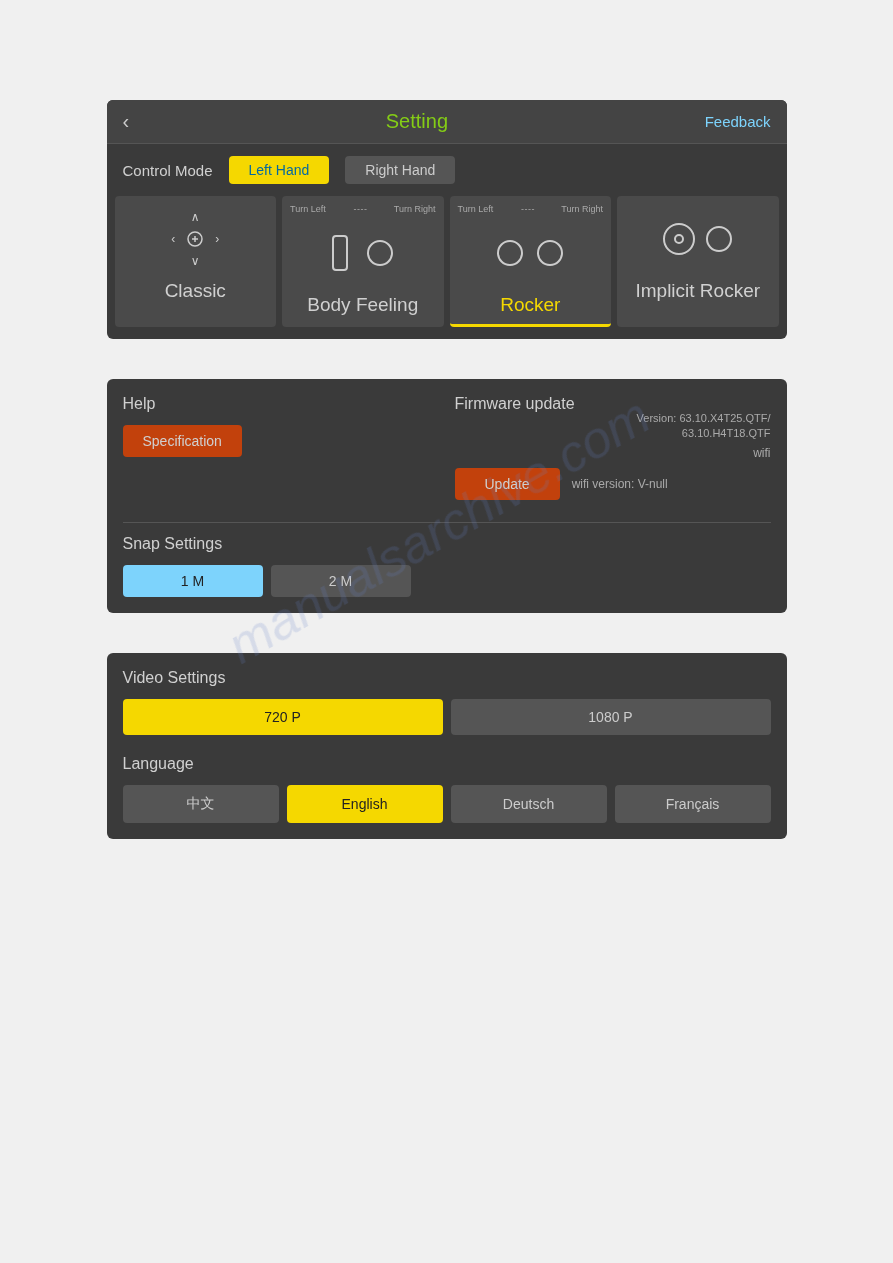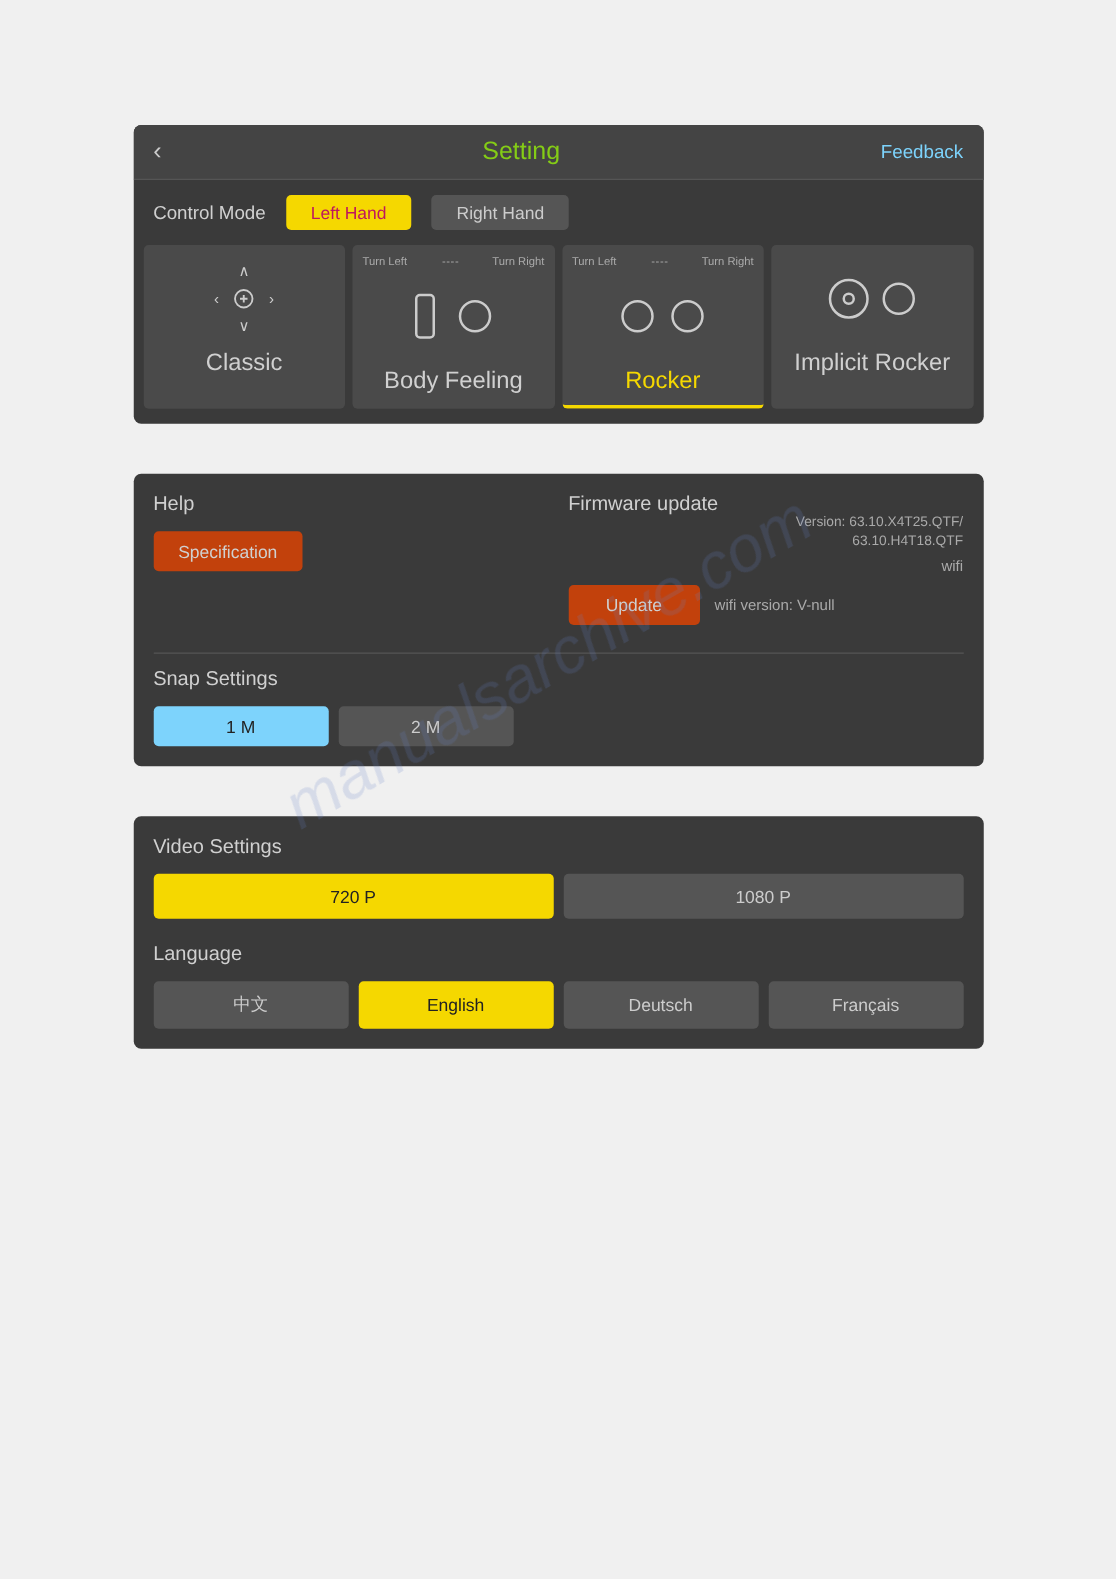--- a/index.html
+++ b/index.html
@@ -69,21 +69,21 @@
     .mode-btn {
       padding: 6px 20px;
       border-radius: 4px;
       font-size: 14px;
       font-weight: 500;
       cursor: pointer;
       border: none;
     }
     .mode-btn.active {
       background: #f5d800;
-      color: #be185d;
+      color: #0369a1;
     }
     .mode-btn.inactive {
       background: #555;
       color: #ccc;
     }
 
     .control-options {
       display: flex;
       padding: 0 8px 12px 8px;
       gap: 6px;

